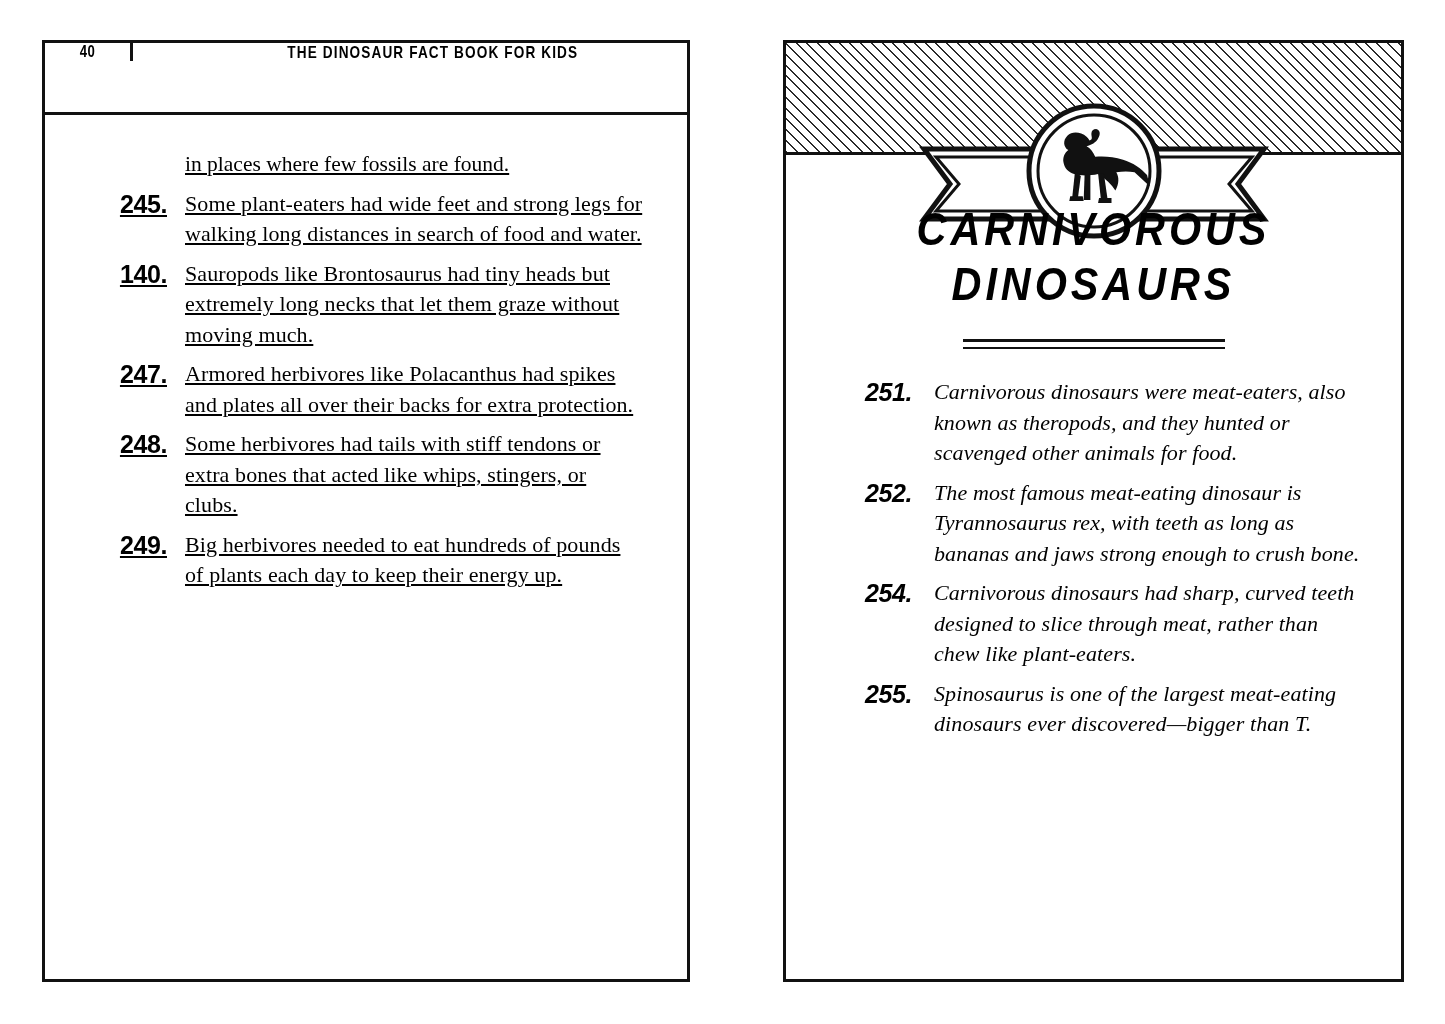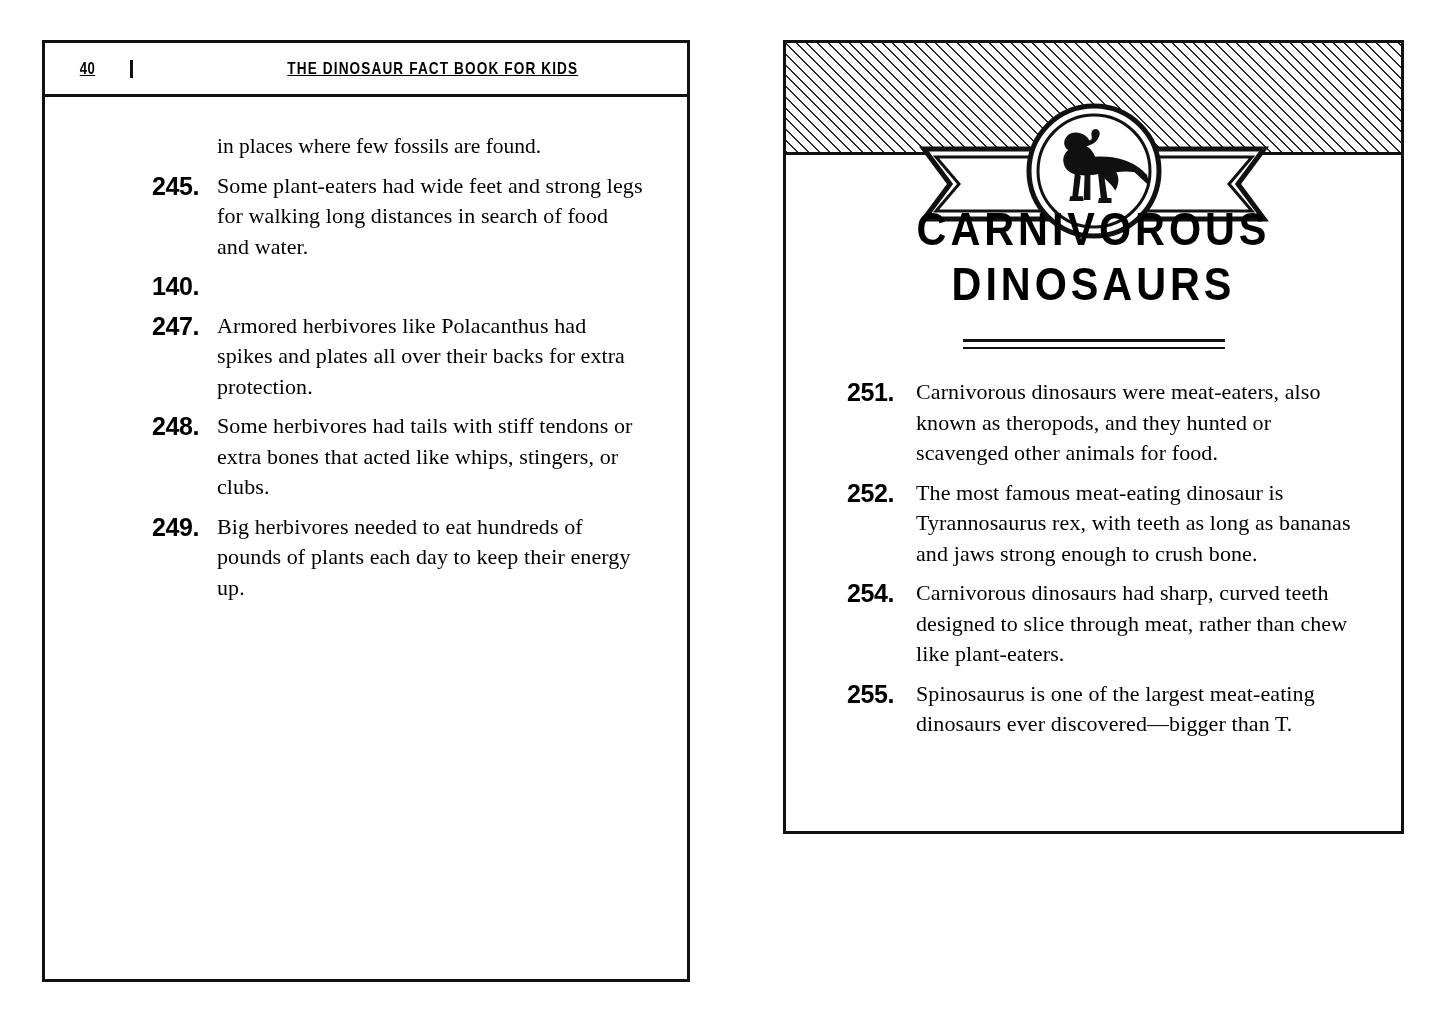--- a/index.html
+++ b/index.html
@@ -28,26 +28,25 @@
     top: 40px;
     width: 648px;
     height: 942px;
     border: 3px solid #111111;
     box-sizing: border-box;
     background: #ffffff;
   }
 
   .header-row {
     position: relative;
-    height: 54px;
+    height: 72px;
     border-bottom: 3px solid #111111;
     box-sizing: border-box;
     display: flex;
-    align-items: center;
-    text-decoration: underline;
+    align-items: flex-start;
   }
   .folio-cell {
     width: 88px;
     border-right: 3px solid #111111;
     box-sizing: border-box;
     display: flex;
     align-items: center;
     justify-content: center;
   }
   .folio-num {
@@ -68,21 +67,22 @@
     font-family: "Liberation Sans", sans-serif;
     font-weight: 700;
     font-size: 17px;
     letter-spacing: 1.4px;
     text-transform: uppercase;
     transform: scaleX(0.80);
     white-space: nowrap;
   }
 
   .page-body-left {
-    padding: 34px 44px 0 68px;
+    padding: 34px 44px 0 36px;
+    text-decoration: underline;
   }
 
   
   .fact {
     display: flex;
     align-items: flex-start;
     margin-bottom: 9px;
   }
   .fact-num {
     font-family: "Liberation Sans", sans-serif;
@@ -110,25 +110,26 @@
     margin-left: 104px;
     margin-bottom: 9px;
   }
 
   
   .page-right {
     position: absolute;
     left: 783px;
     top: 40px;
     width: 621px;
-    height: 794px;
+    height: 942px;
     border: 3px solid #111111;
     box-sizing: border-box;
     background: #ffffff;
     overflow: hidden;
+    font-style: italic;
   }
 
   .chapter-banner {
     position: relative;
     height: 112px;
     border-bottom: 3px solid #111111;
     box-sizing: border-box;
     background-color: #ffffff;
     background-image: repeating-linear-gradient(
       45deg,
@@ -179,21 +180,21 @@
   }
   .double-rule .rule-gap {
     height: 5px;
   }
   .double-rule .rule-thin {
     height: 2px;
     background: #111111;
   }
 
   .page-body-right {
-    padding: 28px 36px 0 18px;
+    padding: 28px 36px 0 36px;
   }
   .page-body-right .fact-num {
     width: 112px;
     flex: 0 0 112px;
     padding-right: 22px;
   }
 </style>
 </head>
 <body>
 
@@ -214,20 +215,21 @@
 
       <div class="continuation">in places where few fossils are found.</div>
 
       <div class="fact">
         <div class="fact-num">245.</div>
         <div class="fact-text">Some plant-eaters had wide feet and strong legs for walking long distances in search of food and water.</div>
       </div>
 
       <div class="fact">
         <div class="fact-num">140.</div>
+        <div class="fact-text">Sauropods like Brontosaurus had tiny heads but extremely long necks that let them graze without moving much.</div>
       </div>
 
       <div class="fact">
         <div class="fact-num">247.</div>
         <div class="fact-text">Armored herbivores like Polacanthus had spikes and plates all over their backs for extra protection.</div>
       </div>
 
       <div class="fact">
         <div class="fact-num">248.</div>
         <div class="fact-text">Some herbivores had tails with stiff tendons or extra bones that acted like whips, stingers, or clubs.</div>

